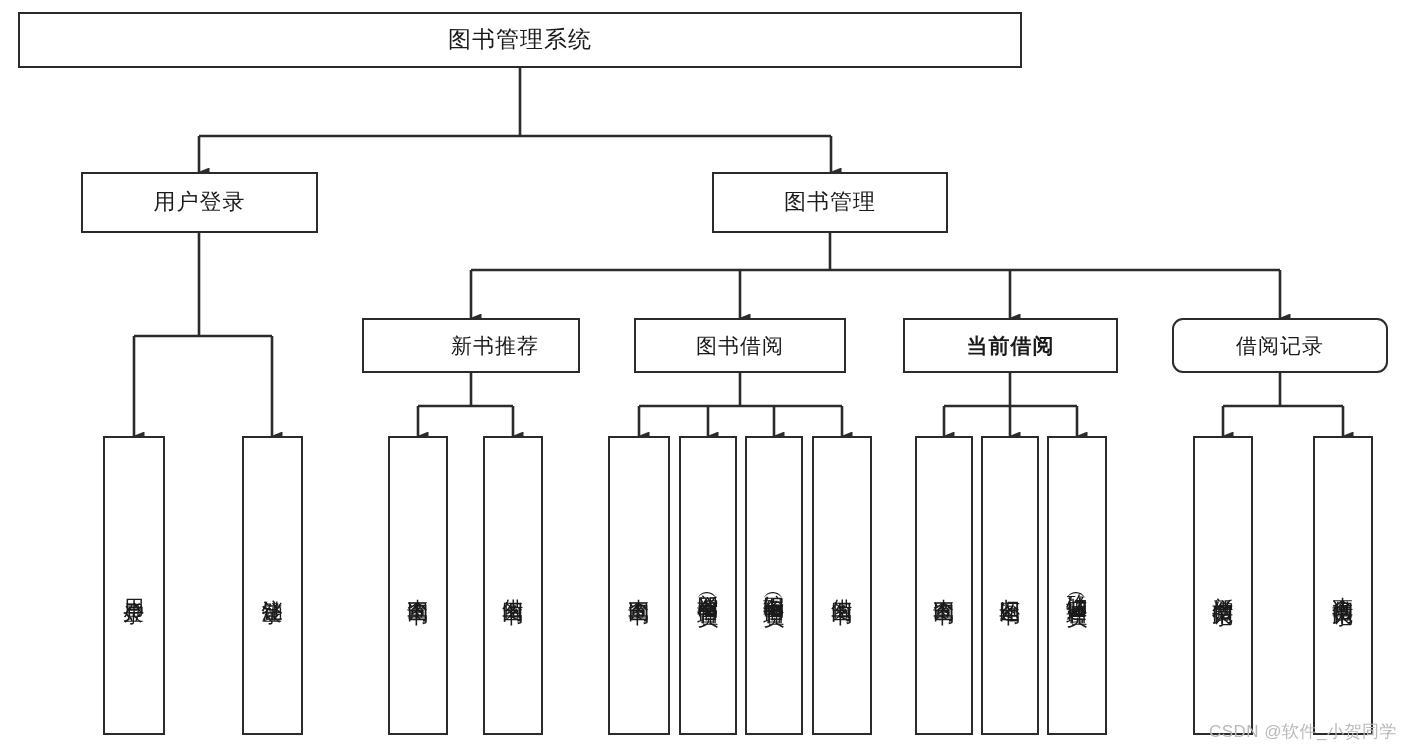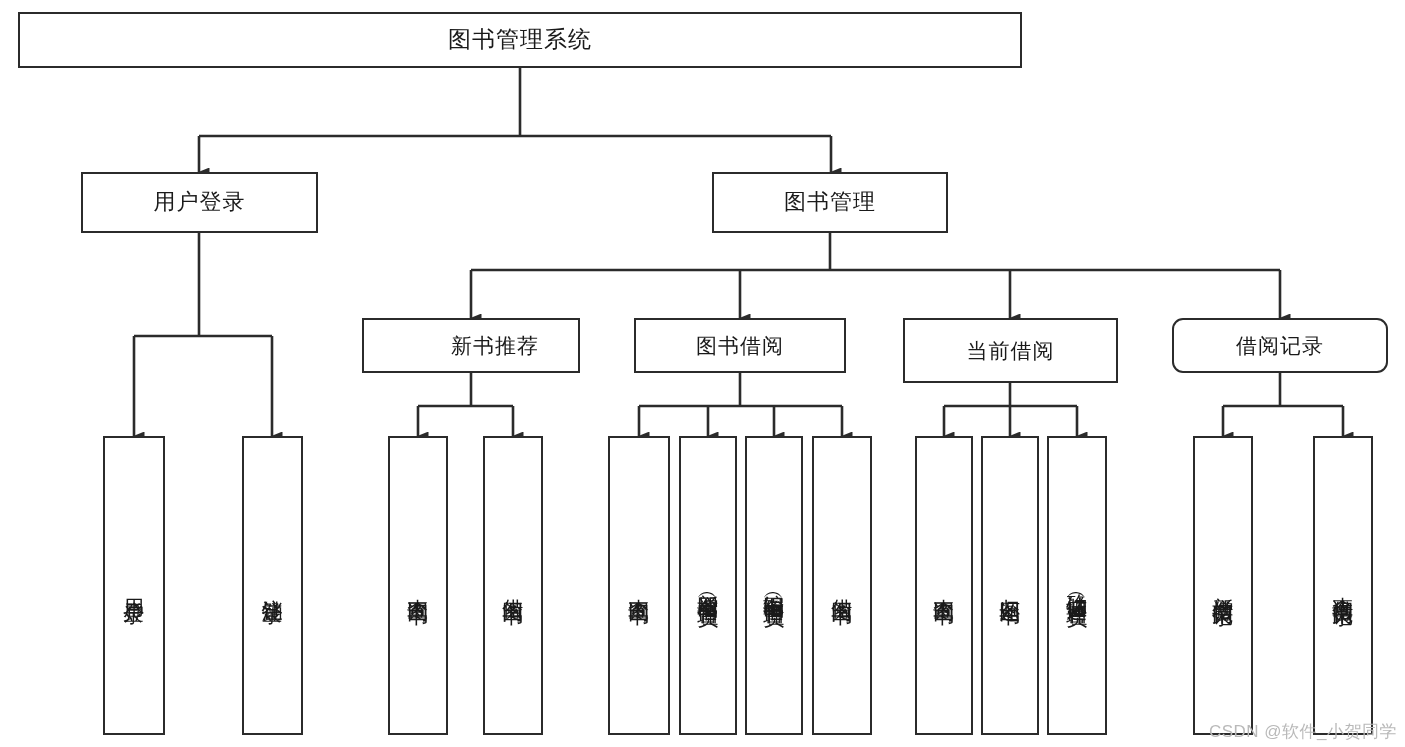--- a/index.html
+++ b/index.html
@@ -138,21 +138,21 @@
   <div class="node level1" style="left:712px; top:172px; width:236px; height:61px;">
     <span class="label-h">图书管理</span>
   </div>
 
   <div class="node level2" style="left:362px; top:318px; width:218px; height:55px;padding-left:48px;">
     <span class="label-h">新书推荐</span>
   </div>
   <div class="node level2" style="left:634px; top:318px; width:212px; height:55px;">
     <span class="label-h">图书借阅</span>
   </div>
-  <div class="node level2" style="left:903px; top:318px; width:215px; height:65px;">
+  <div class="node level2" style="left:903px; top:318px; width:215px; height:55px;font-weight:bold;">
     <span class="label-h">当前借阅</span>
   </div>
   <div class="node level2" style="left:1172px; top:318px; width:216px; height:55px;border-radius:11px;">
     <span class="label-h">借阅记录</span>
   </div>
 
   <div class="node leaf" style="left:103px; top:436px; width:62px; height:299px;">
     <span class="label-v">用户登录</span>
   </div>
   <div class="node leaf" style="left:242px; top:436px; width:61px; height:299px;">

